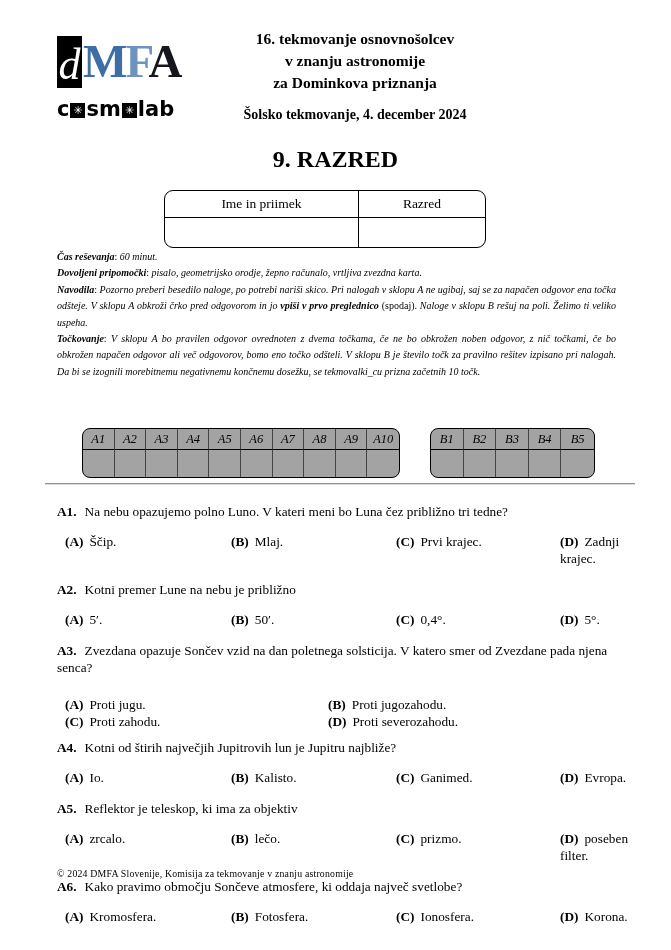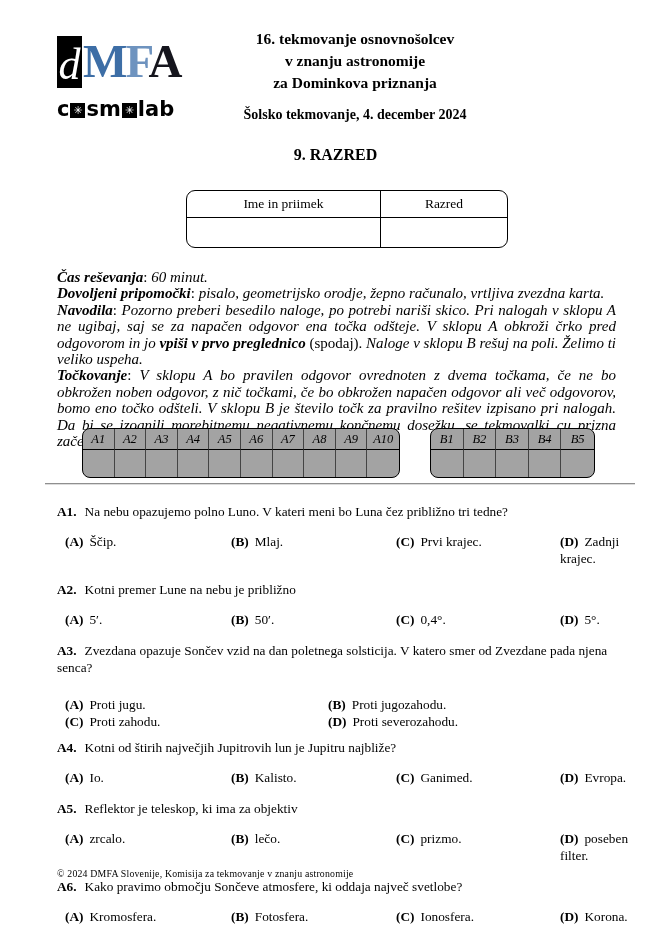--- a/index.html
+++ b/index.html
@@ -43,38 +43,38 @@
 
   .title-block {
     position: absolute; left: 190px; top: 28px; width: 330px;
     text-align: center;
   }
   .title-line { font-weight: bold; font-size: 15.5px; line-height: 22px; }
   .subtitle { font-weight: bold; font-size: 14px; margin-top: 13px; }
 
   .grade-title {
     position: absolute; top: 146px; left: 0; width: 671px;
-    text-align: center; font-weight: bold; font-size: 16px;
+    text-align: center; font-weight: bold; font-size: 24px;
   }
 
   
   .name-table {
-    position: absolute; left: 186px; top: 190px; width: 322px; height: 58px;
+    position: absolute; left: 164px; top: 190px; width: 322px; height: 58px;
     border: 1.4px solid #000; border-radius: 9px; overflow: hidden;
     display: grid; grid-template-columns: 194px 1fr; grid-template-rows: 27px 1fr;
     background: #fff;
   }
   .nt-cell { display: flex; align-items: center; justify-content: center; font-size: 13.5px; }
   .nt-right { border-right: 1px solid #000; }
   .nt-bottom { border-bottom: 1px solid #000; }
 
   
   .instructions {
-    position: absolute; left: 57px; top: 269px; width: 559px;
-    font-size: 15px; line-height: 16.4px; text-align: justify;
+    position: absolute; left: 57px; top: 249px; width: 559px;
+    font-size: 10px; line-height: 16.4px; text-align: justify;
   }
   .instructions p { margin: 0; }
   .sg-bi { font-weight: bold; font-style: italic; }
   .sg-i  { font-style: italic; }
   .sg-r  { font-style: normal; }
 
   
   .ans-table {
     position: absolute; top: 428px; height: 50px;
     border: 1.4px solid #000; border-radius: 8px; overflow: hidden;

